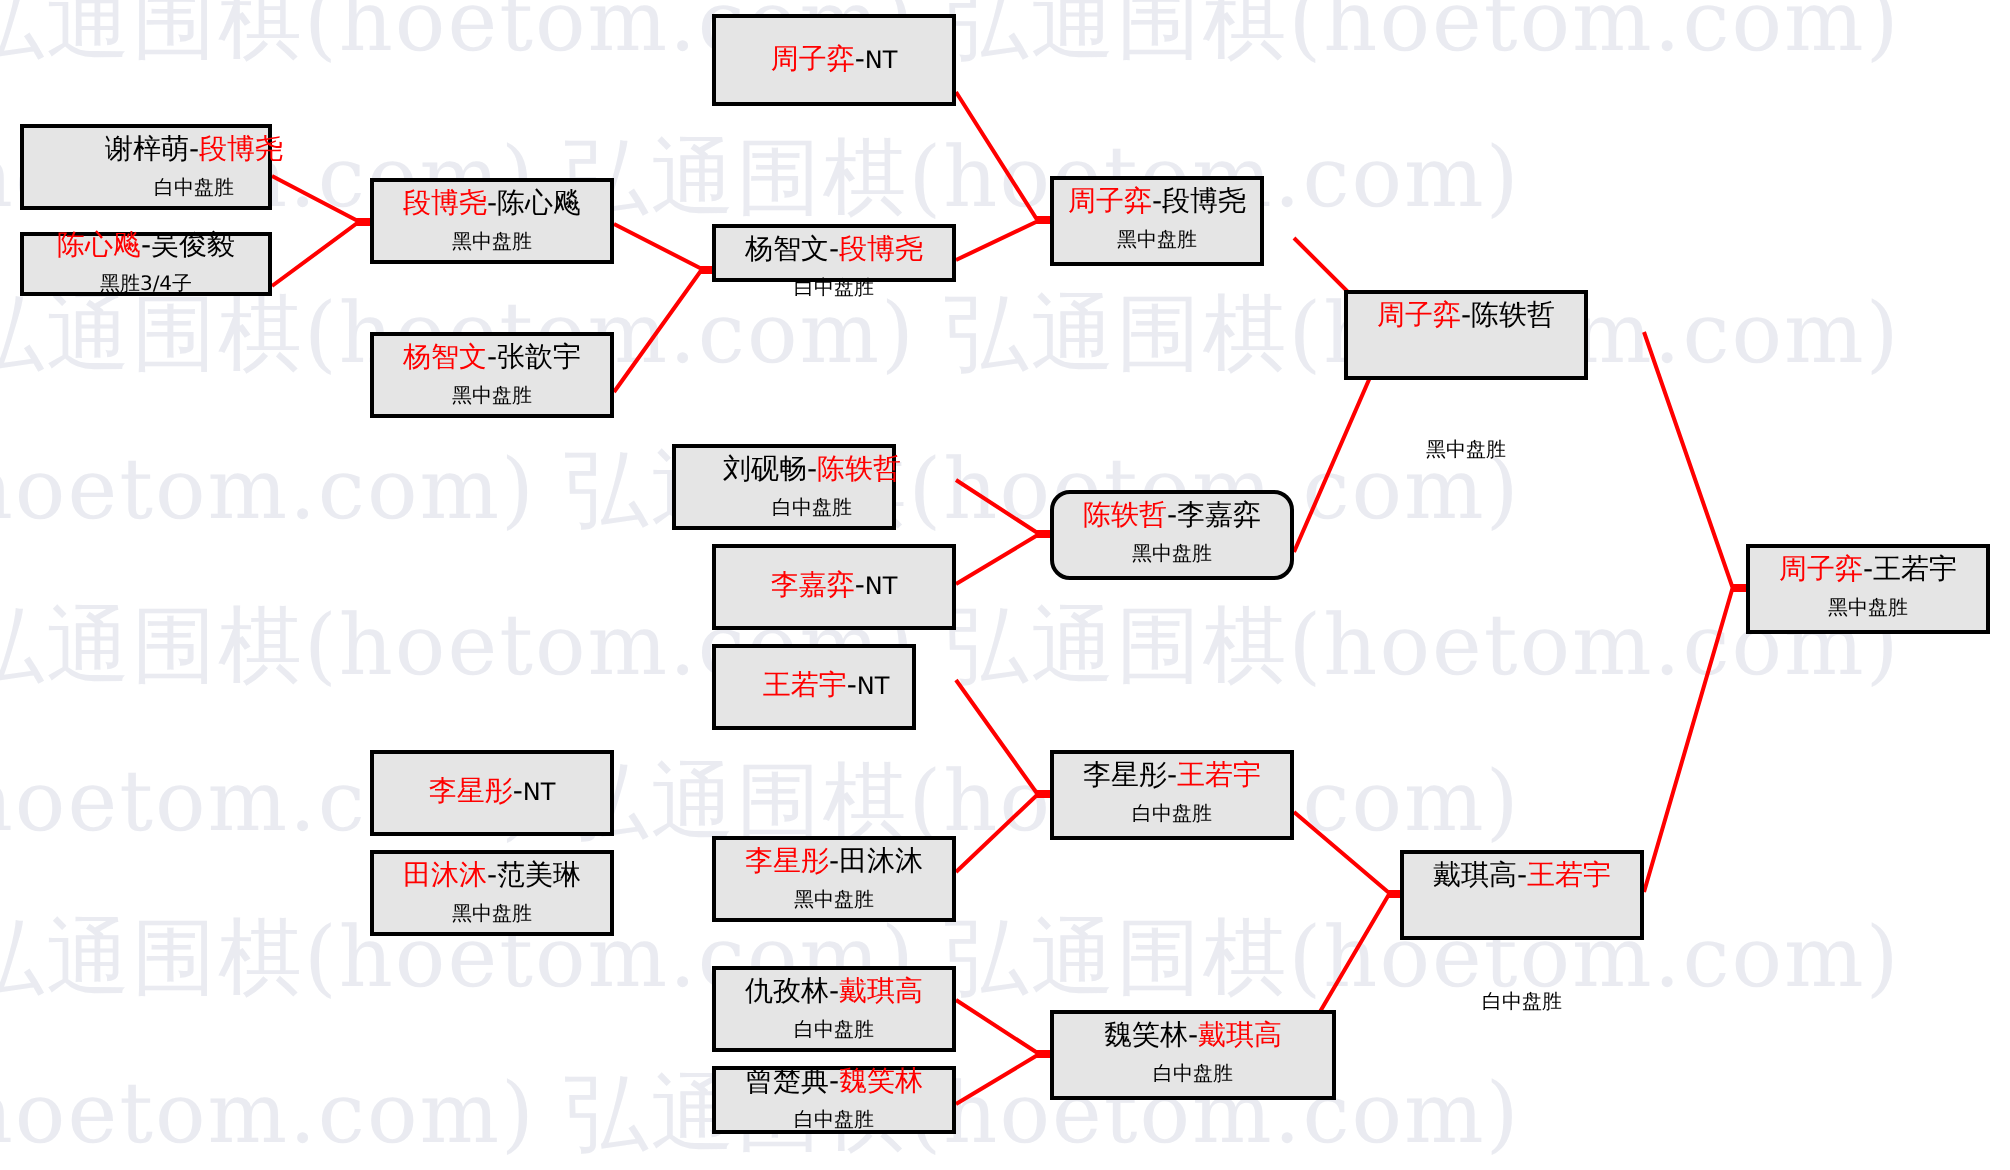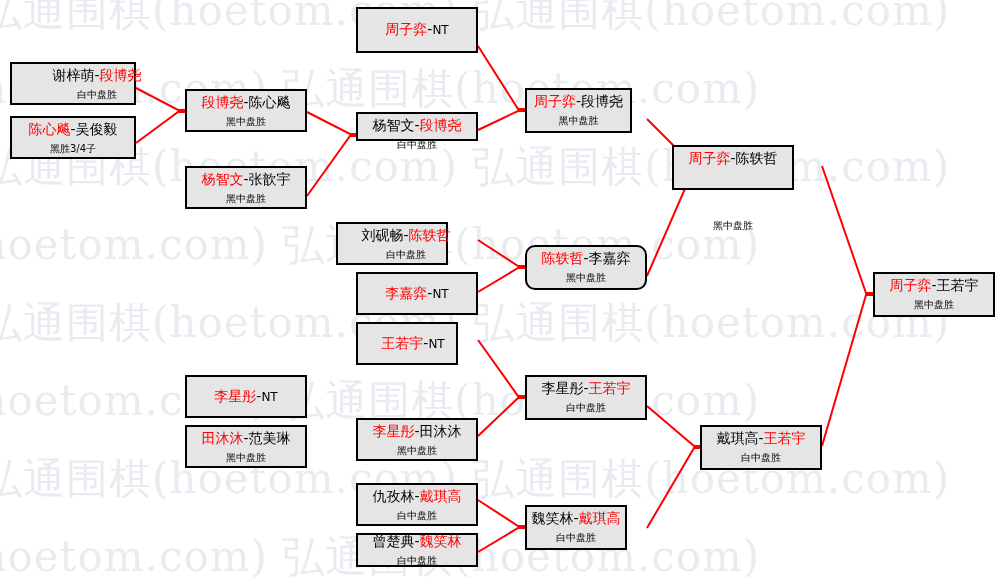--- a/index.html
+++ b/index.html
@@ -114,21 +114,21 @@
       <polyline points="647,528 694,448 700,448" fill="none" stroke="#ff0000" stroke-width="2"></polyline>
       <polyline points="822,166 866,293 873,293" fill="none" stroke="#ff0000" stroke-width="2"></polyline>
       <polyline points="822,446 866,295 873,295" fill="none" stroke="#ff0000" stroke-width="2"></polyline>
     </svg>
 
   <div id="match-layer">
       <div class="match" style="left: 10px; top: 62px; width: 126px; height: 43px; padding-left: 48px;">
         <div class="pairing"><span class="lose">谢梓萌</span><span class="dash">-</span><span class="win">段博尧</span></div>
         <div class="result">白中盘胜</div>
       </div>
-      <div class="match" style="left: 10px; top: 116px; width: 126px; height: 43px;">
+      <div class="match" style="left: 10px; top: 116px; width: 126px; height: 32px; justify-content: center;">
         <div class="pairing"><span class="win">陈心飚</span><span class="dash">-</span><span class="lose">吴俊毅</span></div>
         <div class="result">黑胜3/4子</div>
       </div>
       <div class="match" style="left: 185px; top: 89px; width: 122px; height: 43px;">
         <div class="pairing"><span class="win">段博尧</span><span class="dash">-</span><span class="lose">陈心飚</span></div>
         <div class="result">黑中盘胜</div>
       </div>
       <div class="match" style="left: 185px; top: 166px; width: 122px; height: 43px;">
         <div class="pairing"><span class="win">杨智文</span><span class="dash">-</span><span class="lose">张歆宇</span></div>
         <div class="result">黑中盘胜</div>
@@ -174,29 +174,29 @@
         <div class="result">黑中盘胜</div>
       </div>
       <div class="match" style="left: 525px; top: 245px; width: 122px; height: 45px; border-radius: 10px;">
         <div class="pairing"><span class="win">陈轶哲</span><span class="dash">-</span><span class="lose">李嘉弈</span></div>
         <div class="result">黑中盘胜</div>
       </div>
       <div class="match" style="left: 525px; top: 375px; width: 122px; height: 45px;">
         <div class="pairing"><span class="lose">李星彤</span><span class="dash">-</span><span class="win">王若宇</span></div>
         <div class="result">白中盘胜</div>
       </div>
-      <div class="match" style="left: 525px; top: 505px; width: 102px; height: 45px; text-align: right;">
+      <div class="match" style="left: 525px; top: 505px; width: 143px; height: 45px; text-align: right;">
         <div class="pairing"><span class="lose">魏笑林</span><span class="dash">-</span><span class="win">戴琪高</span></div>
         <div class="result">白中盘胜</div>
       </div>
       <div class="match" style="left: 672px; top: 145px; width: 122px; height: 45px; gap: 48px;">
         <div class="pairing"><span class="win">周子弈</span><span class="dash">-</span><span class="lose">陈轶哲</span></div>
         <div class="result">黑中盘胜</div>
       </div>
-      <div class="match" style="left: 700px; top: 425px; width: 122px; height: 45px;">
+      <div class="match" style="left: 700px; top: 425px; width: 122px; height: 45px; gap: 44px;">
         <div class="pairing"><span class="lose">戴琪高</span><span class="dash">-</span><span class="win">王若宇</span></div>
         <div class="result">白中盘胜</div>
       </div>
       <div class="match" style="left: 873px; top: 272px; width: 122px; height: 45px;">
         <div class="pairing"><span class="win">周子弈</span><span class="dash">-</span><span class="lose">王若宇</span></div>
         <div class="result">黑中盘胜</div>
       </div>
     </div>
 
 </div>

